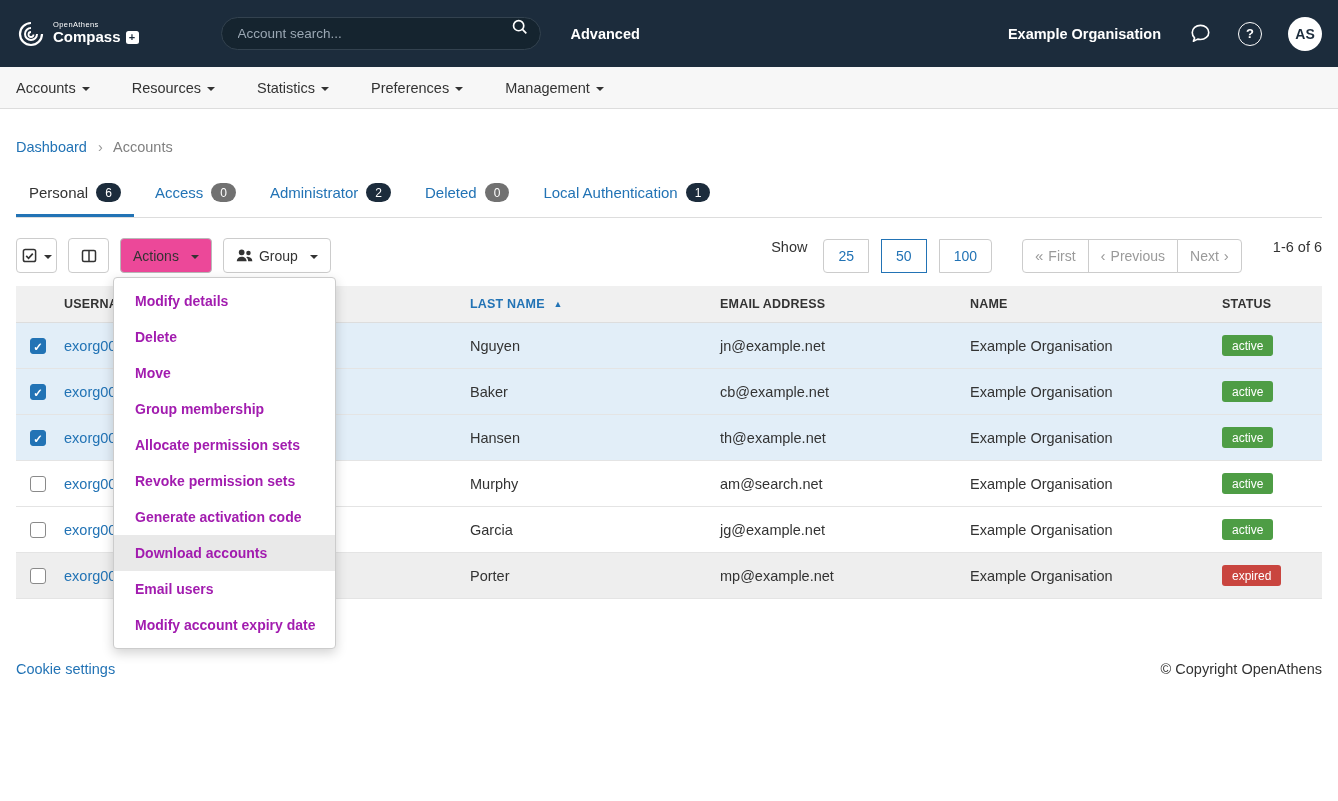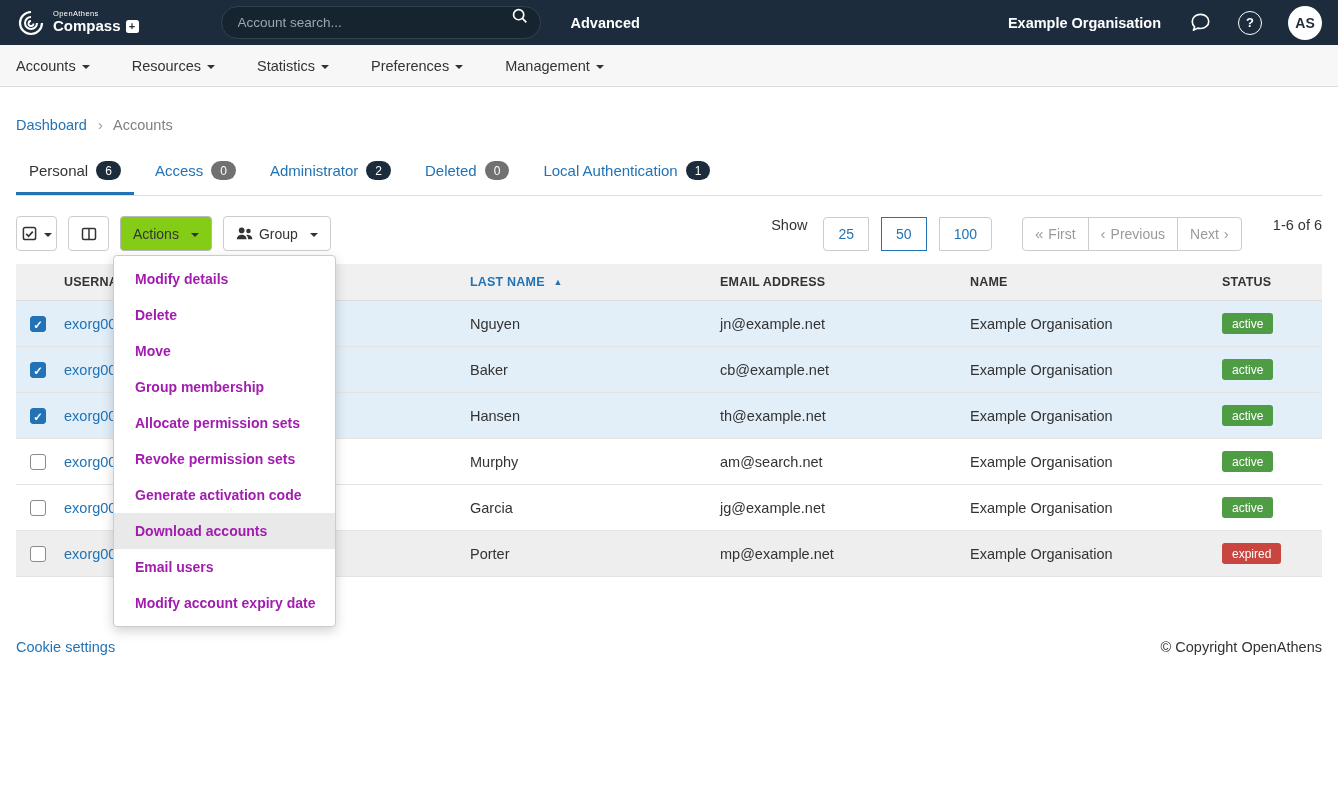--- a/index.html
+++ b/index.html
@@ -14,21 +14,21 @@
   *{box-sizing:border-box;}
   html,body{margin:0;padding:0;}
   body{
     width:1338px;min-height:801px;background:#fff;color:#333;
     font-family:"Liberation Sans",sans-serif;font-size:14px;
   }
   [data-interactable="true"]{cursor:pointer;}
 
   
   .topbar{
-    height:45px;background:var(--topbar-bg,#1c2c3c);display:flex;align-items:center;
+    height:67px;background:var(--topbar-bg,#1c2c3c);display:flex;align-items:center;
     padding:0 16px;
   }
   .logo{display:flex;align-items:center;gap:7px;}
   .logo-text{display:flex;flex-direction:column;line-height:1.1;}
   .logo-top{color:#fff;font-size:7.5px;letter-spacing:.4px;}
   .logo-bottom-row{display:flex;align-items:center;color:#fff;font-size:15px;font-weight:bold;}
   .plus-box{
     width:13px;height:13px;background:#fff;color:var(--topbar-bg,#1c2c3c);
     border-radius:2.5px;font-size:11px;font-weight:bold;line-height:13px;text-align:center;
     margin-left:5px;
@@ -91,21 +91,21 @@
 
   
   .toolbar{margin-top:20px;display:flex;align-items:center;justify-content:space-between;}
   .toolbar-left{display:flex;align-items:center;gap:11px;}
   .btn{
     display:inline-flex;align-items:center;gap:6px;height:35px;padding:0 12px;
     background:#fff;border:1px solid #ccc;border-radius:4px;color:#333;font-size:14px;
     font-family:"Liberation Sans",sans-serif;
   }
   .icon-btn{width:41px;justify-content:center;padding:0;}
-  .btn.open{background:#84cc16;border-color:#b9b9b9;}
+  .btn.open{background:#ec4899;border-color:#b9b9b9;}
   .dropdown-wrap{position:relative;display:inline-block;}
 
   .menu{
     position:absolute;top:calc(100% + 4px);left:-7px;min-width:210px;z-index:100;
     background:#fff;border:1px solid #ccc;border-radius:4px;
     box-shadow:0 4px 12px rgba(0,0,0,.18);padding:5px 0;
   }
   .menu-item{padding:10px 20px 10px 21px;font-size:14px;color:#a21caf;white-space:nowrap;font-weight:bold;}
   .menu-item.highlighted{background:#e9e9e9;}
 

